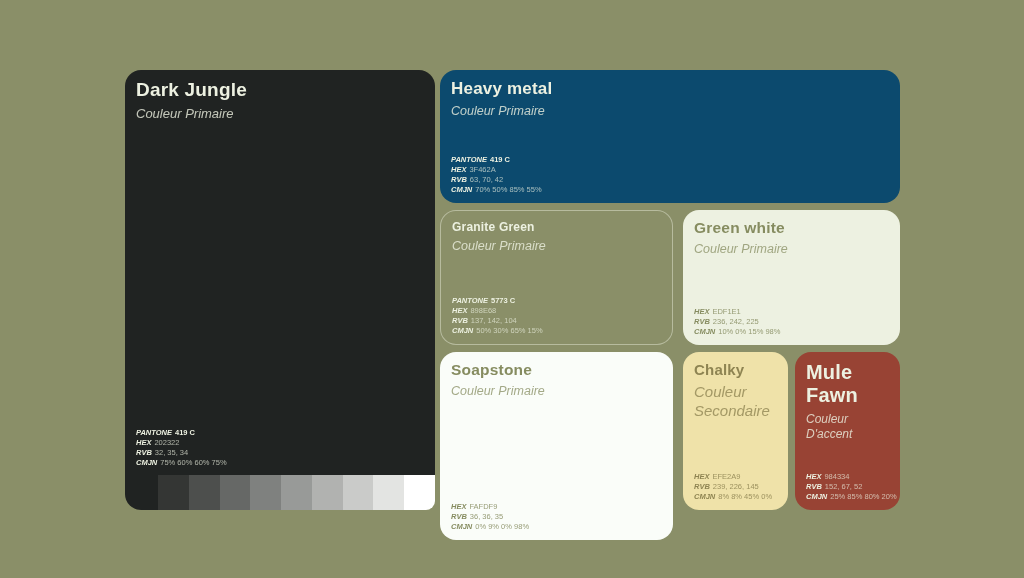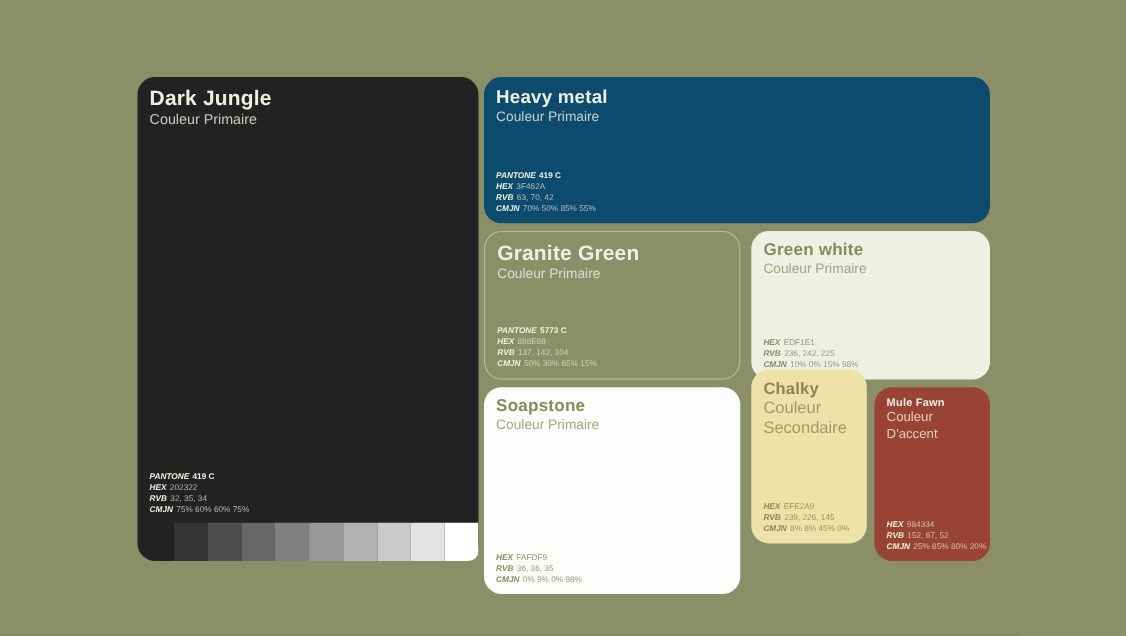--- a/index.html
+++ b/index.html
@@ -6,21 +6,21 @@
   .canvas {
     position:relative; width:1024px; height:578px; overflow:hidden;
     font-family:"Liberation Sans", sans-serif;
     -webkit-font-smoothing:antialiased;
   }
   .card {
     position:absolute; border-radius:16px; box-sizing:border-box;
     padding:9px 11px;
   }
   .card-title { font-weight:bold; letter-spacing:.2px; }
-  .card-role  { line-height:1.25; }
+  .card-role  { margin-top:5px; line-height:1.25;font-style:italic; }
   .specs { position:absolute; left:11px; font-size:7.5px; line-height:10px; white-space:nowrap; }
   .spec .lbl { font-weight:bold; margin-right:3px;font-style:italic; }
   .spec.bold-val .val { font-weight:bold; }
 
   
   .t-cream .card-title { color:#EDF1E1; }
   .t-cream .card-role  { color:rgba(237,241,225,.8); }
   .t-cream .spec .lbl  { color:#EDF1E1; }
   .t-cream .spec .val  { color:rgba(237,241,225,.68); }
   .t-cream .spec.bold-val .val { color:#EDF1E1; }
@@ -47,41 +47,41 @@
   }
   .shade-strip div { flex:1 1 0; }
 
   #card-heavy-metal { left:440px; top:70px; width:460px; height:133px; }
   #card-heavy-metal .card-title { font-size:17px; }
   #card-heavy-metal .card-role  { font-size:12.5px; }
   #card-heavy-metal .specs { bottom:8px; }
 
   #card-granite-green { left:440px; top:210px; width:233px; height:135px;
     border:1px solid rgba(237,241,225,.45); }
-  #card-granite-green .card-title { font-size:19px; }
+  #card-granite-green .card-title { font-size:12px; }
   #card-granite-green .card-role  { font-size:12.5px; }
   #card-granite-green .specs { bottom:8px; }
 
   #card-green-white { left:683px; top:210px; width:217px; height:135px; }
   #card-green-white .card-title { font-size:15.5px; }
   #card-green-white .card-role  { font-size:12.5px; }
   #card-green-white .specs { bottom:8px; }
 
   #card-soapstone { left:440px; top:352px; width:233px; height:188px; }
   #card-soapstone .card-title { font-size:15.5px; }
   #card-soapstone .card-role  { font-size:12.5px; }
   #card-soapstone .specs { bottom:8px; }
 
-  #card-chalky { left:683px; top:336px; width:105px; height:158px; }
+  #card-chalky { left:683px; top:352px; width:105px; height:158px; }
   #card-chalky .card-title { font-size:15px; }
   #card-chalky .card-role  { font-size:15px; }
   #card-chalky .specs { bottom:8px; }
 
   #card-mule-fawn { left:795px; top:352px; width:105px; height:158px; }
-  #card-mule-fawn .card-title { font-size:10px; }
+  #card-mule-fawn .card-title { font-size:20px; }
   #card-mule-fawn .card-role  { font-size:12px; }
   #card-mule-fawn .specs { bottom:8px; }
 </style>
 </head>
 <body>
 
 <div class="canvas" style="background: rgb(138, 143, 104);">
 
   <div class="card t-cream" id="card-dark-jungle" style="background: rgb(32, 35, 34);">
     <div class="card-title">Dark Jungle</div>

